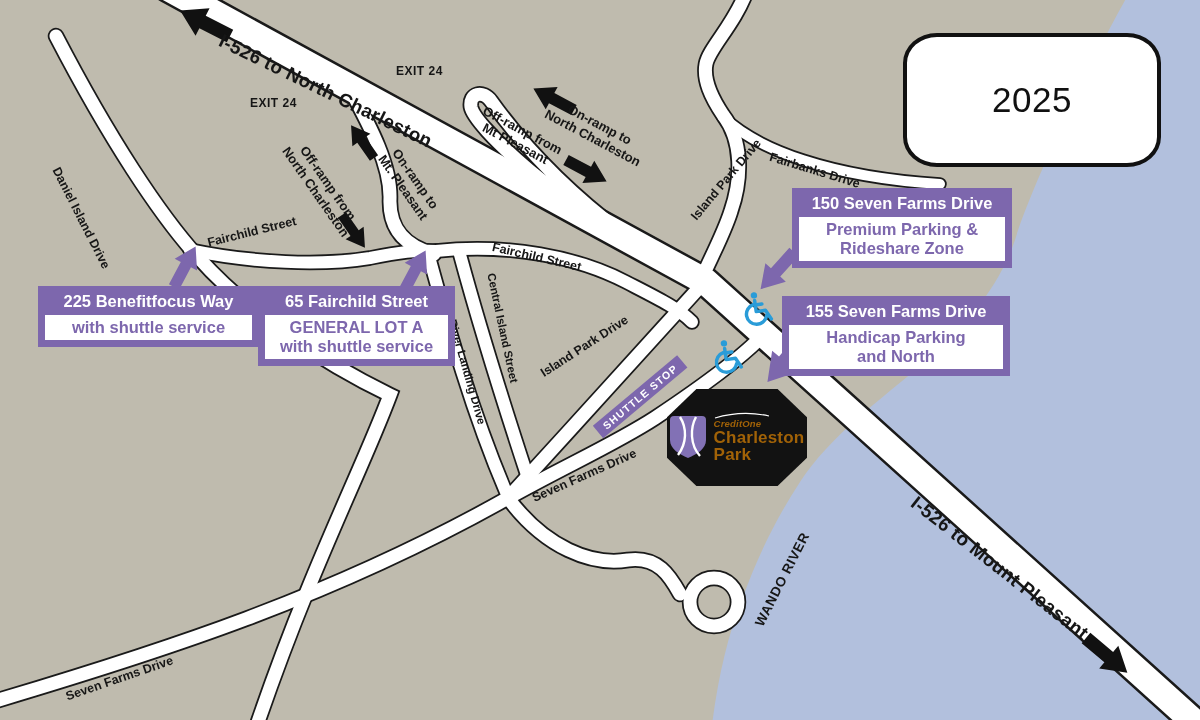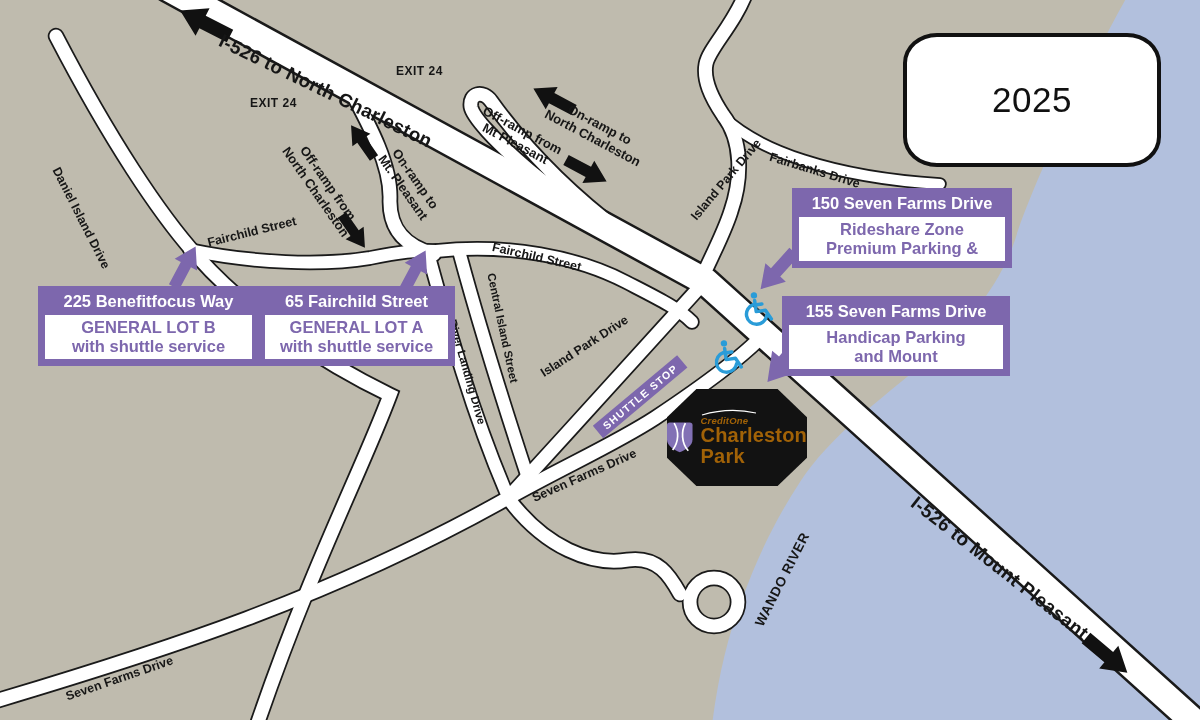--- a/index.html
+++ b/index.html
@@ -19,21 +19,21 @@
   .pbox .inner{background:#fff;color:#7d67ad;font-weight:700;font-size:16.5px;
         line-height:1.14;margin:0 7px;padding:3px 2px;}
   .ribbon{position:absolute;left:598px;top:424px;transform:rotate(-40deg);
         transform-origin:0 50%;background:#7d67ad;color:#fff;font-size:10.5px;
         font-weight:700;letter-spacing:1.2px;padding:2px 8px;}
   .logo{position:absolute;left:667px;top:389px;width:140px;height:97px;background:#121212;
         clip-path:polygon(21% 0%,79% 0%,100% 29%,100% 71%,79% 100%,21% 100%,0% 71%,0% 29%);
         display:flex;align-items:center;justify-content:center;gap:8px;color:#a16207;}
   .logo .txt{display:flex;flex-direction:column;align-items:flex-start;line-height:1.02;}
   .logo .brand{font-size:9.5px;font-weight:700;font-style:italic;letter-spacing:.2px;}
-  .logo .big{font-size:20px;font-weight:700;letter-spacing:.2px;}
+  .logo .big{font-size:17px;font-weight:700;letter-spacing:.2px;}
   .titlebox{position:absolute;left:903px;top:33px;width:250px;height:126px;background:#fff;
         border:4px solid #111;border-radius:34px/30px;display:flex;flex-direction:column;
         align-items:center;justify-content:center;color:#111;}
   .titlebox .t{font-size:35px;line-height:1.16;letter-spacing:.5px;}
   .wheel{position:absolute;}
 </style>
 </head>
 <body>
 
 <div class="stage">
@@ -136,43 +136,42 @@
   <div class="lbl street" style="left:688px;top:214px;transform:rotate(-50deg);">Island Park Drive</div>
   <div class="lbl street" style="left:538px;top:368px;transform:rotate(-33deg);">Island Park Drive</div>
   <div class="lbl street" style="left:772px;top:150px;transform:rotate(17deg);">Fairbanks Drive</div>
   <div class="lbl street" style="left:530px;top:492px;transform:rotate(-24deg);">Seven Farms Drive</div>
   <div class="lbl street" style="left:64px;top:690px;transform:rotate(-19deg);">Seven Farms Drive</div>
   <div class="lbl river" style="left:752px;top:622px;transform:rotate(-63deg);">WANDO RIVER</div>
 
   <div class="pbox" style="left:38px;top:286px;width:221px;">
     <div class="addr">225 Benefitfocus Way</div>
     <div class="inner">
-      <div>GENERAL LOT B</div>
       <div>with shuttle service</div>
     </div>
   </div>
   <div class="pbox" style="left:258px;top:286px;width:197px;">
     <div class="addr">65 Fairchild Street</div>
     <div class="inner">
       <div>GENERAL LOT A</div>
       <div>with shuttle service</div>
     </div>
   </div>
   <div class="pbox" style="left:792px;top:188px;width:220px;">
     <div class="addr">150 Seven Farms Drive</div>
     <div class="inner">
+      <div>Premium Parking &amp;</div>
       <div>Rideshare Zone</div>
-      <div>Premium Parking &amp;</div>
     </div>
   </div>
   <div class="pbox" style="left:782px;top:288px;width:228px;margin-top:8px;">
     <div class="addr">155 Seven Farms Drive</div>
     <div class="inner">
       <div>Handicap Parking</div>
-      <div>and Mount</div>
+      <div>and North</div>
     </div>
   </div>
 
   <div class="wheel" style="left:742px;top:290px;transform:rotate(-8deg);">
     <svg width="32" height="36" viewBox="0 0 24 26">
       <g stroke="#2a9cd8" stroke-width="2.6" fill="none" stroke-linecap="round" stroke-linejoin="round">
         <circle cx="10.5" cy="3.2" r="2.4" fill="#2a9cd8" stroke="none"></circle>
         <path d="M10.5 7 L10.5 15.5 L17.5 15.5 L21 22.5"></path>
         <path d="M10 10.5 L15.5 10.5"></path>
         <path d="M9 10 A7.6 7.6 0 1 0 17.8 19.6"></path>

